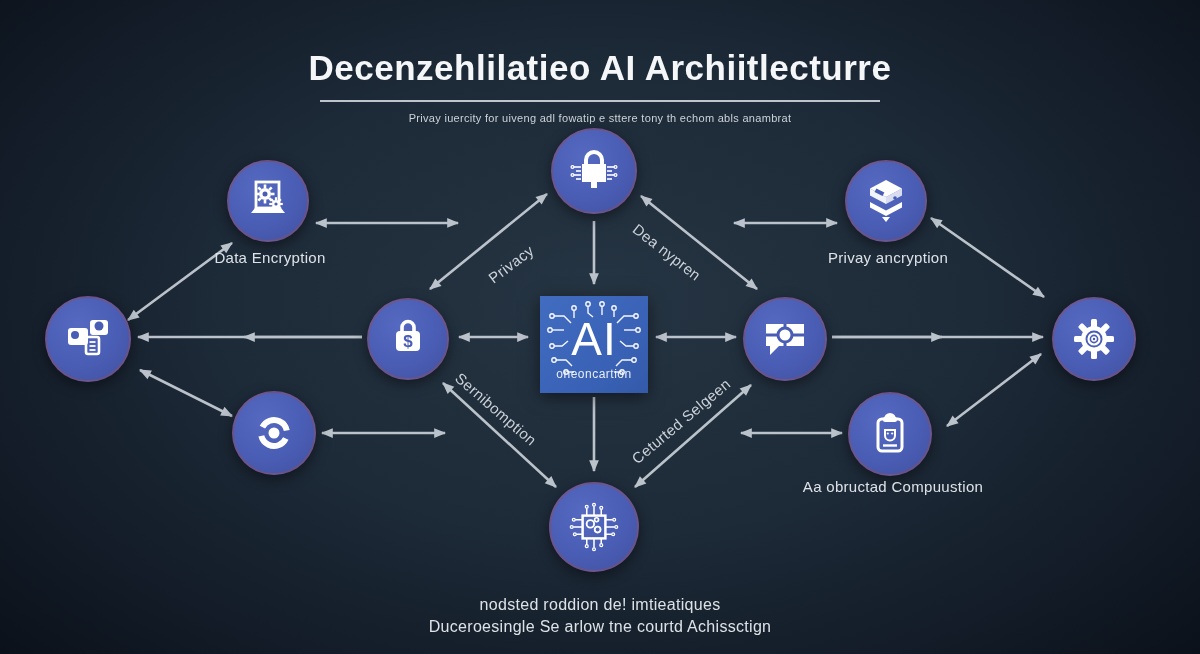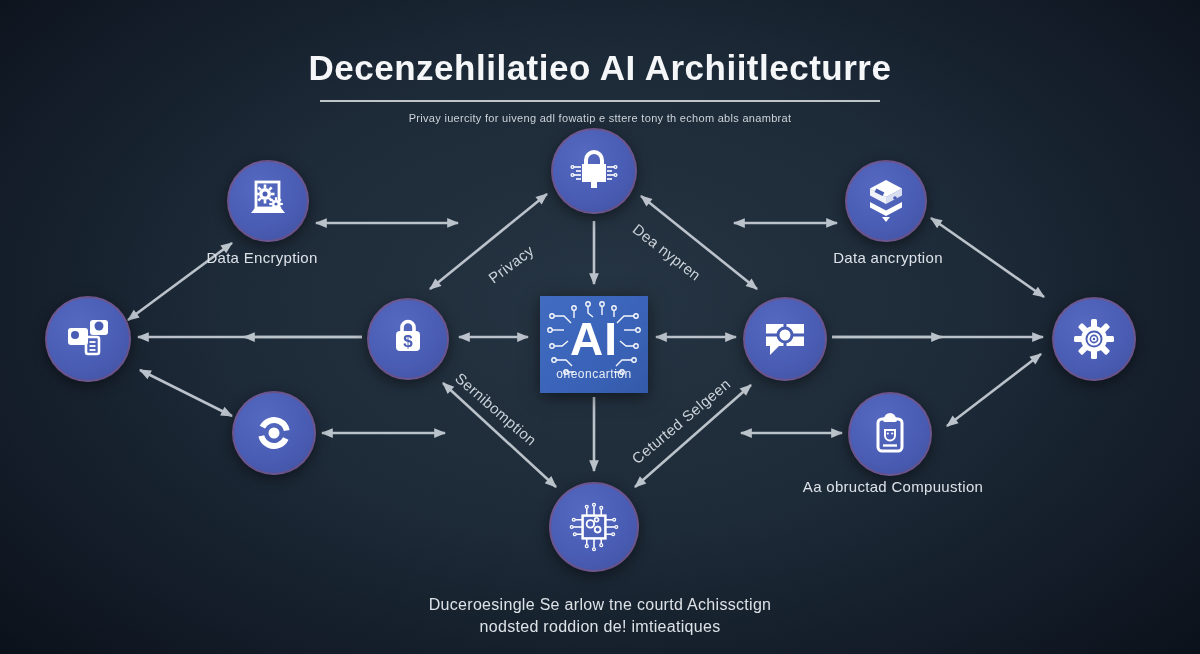--- a/index.html
+++ b/index.html
@@ -20,21 +20,21 @@
     box-shadow:0 4px 14px rgba(0,0,0,.45);
     display:flex;align-items:center;justify-content:center;box-sizing:border-box;
   }
   .node svg{display:block;}
   .aibox{
     position:absolute;left:540px;top:296px;width:108px;height:97px;z-index:3;
     background:linear-gradient(135deg,#416cc0 0%,#3a63b8 60%,#345aa9 100%);
     box-shadow:0 4px 16px rgba(0,0,0,.5);
     display:flex;flex-direction:column;align-items:center;justify-content:center;
   }
-  .aibox .ai-text{font-size:46px;font-weight:700;color:#ffffff;line-height:1;margin-top:8px;letter-spacing:1px;}
+  .aibox .ai-text{font-size:46px;font-weight:400;color:#ffffff;line-height:1;margin-top:8px;letter-spacing:1px;}
   .aibox .ai-sub{font-size:12px;color:#e8edf5;margin-top:5px;letter-spacing:.5px;}
   .aibox svg.circ{position:absolute;left:0;top:0;}
   .nlabel{position:absolute;z-index:4;font-size:15px;color:#dde2e8;text-align:center;letter-spacing:.3px;}
   .elabel{position:absolute;z-index:4;font-size:15px;color:#ccd3da;white-space:nowrap;letter-spacing:.4px;}
   .caption{position:absolute;left:0;top:594px;width:1200px;text-align:center;z-index:4;
     font-size:16px;color:#dde2e7;line-height:1.4;letter-spacing:.3px;}
 </style>
 </head>
 <body>
 
@@ -112,21 +112,21 @@
           <line x1="33.2" y1="33.8" x2="31.2" y2="35.8"></line>
         <line x1="32" y1="31" x2="29.2" y2="31"></line>
           <line x1="33.2" y1="28.2" x2="31.2" y2="26.2"></line>
         <line x1="36" y1="27" x2="36" y2="24.2"></line>
           <line x1="38.8" y1="28.2" x2="40.8" y2="26.2"></line>
       </g>
       <circle cx="36" cy="31" r="4" fill="#fff"></circle>
       <circle cx="36" cy="31" r="1.6" fill="#4a5db4"></circle>
     </svg>
   </div>
-  <div class="nlabel" style="left:152px;top:249px;width:220px;">Data Encryption</div>
+  <div class="nlabel" style="left:160px;top:249px;width:220px;">Data Encryption</div>
 
   <div class="node" style="left:232px;top:391px;width:84px;height:84px;">
     <svg width="56" height="56" viewBox="0 0 56 56">
       <circle cx="28" cy="28" r="13" fill="none" stroke="#fff" stroke-width="6" stroke-dasharray="32 9" transform="rotate(25 28 28)"></circle>
       <circle cx="28" cy="28" r="5.5" fill="#fff"></circle>
     </svg>
   </div>
 
   <div class="node" style="left:367px;top:298px;width:82px;height:82px;">
     <svg width="56" height="56" viewBox="0 0 56 56">
@@ -212,21 +212,21 @@
       <path d="M28 7 L44 15.5 L28 24 L12 15.5 z" fill="#fff"></path>
       <path d="M12 15.5 L28 24 L28 31 L12 22.5 z" fill="#fff" opacity="0.92"></path>
       <path d="M44 15.5 L28 24 L28 31 L44 22.5 z" fill="#fff" opacity="0.78"></path>
       <rect x="17" y="17" width="9" height="4" fill="#4a5db4" transform="rotate(27 21 19)"></rect>
       <path d="M12 29 L28 37.5 L44 29 L44 34.5 L28 43 L12 34.5 z" fill="#fff"></path>
       <circle cx="37" cy="25" r="1.8" fill="#4a5db4"></circle>
       <path d="M24 44 l4 5 l4 -5 z" fill="#fff"></path>
       <path d="M24 4 l4 -3 l4 3 z" fill="#fff" opacity="0"></path>
     </svg>
   </div>
-  <div class="nlabel" style="left:778px;top:249px;width:220px;">Data ancryption</div>
+  <div class="nlabel" style="left:778px;top:249px;width:220px;">Privay ancryption</div>
 
   <div class="node" style="left:848px;top:392px;width:84px;height:84px;">
     <svg width="56" height="56" viewBox="0 0 56 56">
       <rect x="16" y="13" width="24" height="32" rx="4" fill="none" stroke="#fff" stroke-width="3"></rect>
       <path d="M22 13 a6 6 0 0 1 12 0 z" fill="#fff"></path>
       <rect x="21" y="11" width="14" height="5" rx="2" fill="#fff"></rect>
       <path d="M23 24 h10 v5.5 a5 5 0 0 1 -10 0 z" fill="none" stroke="#fff" stroke-width="2"></path>
       <circle cx="25.8" cy="27.5" r="1.1" fill="#fff"></circle>
       <circle cx="30.2" cy="27.5" r="1.1" fill="#fff"></circle>
       <line x1="21" y1="39.5" x2="35" y2="39.5" stroke="#fff" stroke-width="2.4"></line>
@@ -289,17 +289,17 @@
       </g>
     </svg>
   </div>
 
   <span class="elabel" style="left:511px;top:264px;transform:translate(-50%,-50%) rotate(-37deg);">Privacy</span>
   <span class="elabel" style="left:667px;top:252px;transform:translate(-50%,-50%) rotate(38deg);">Dea nypren</span>
   <span class="elabel" style="left:496px;top:409px;transform:translate(-50%,-50%) rotate(41deg);">Sernibomption</span>
   <span class="elabel" style="left:681px;top:421px;transform:translate(-50%,-50%) rotate(-40deg);">Ceturted Selgeen</span>
 
   <div class="caption">
+    <div>nodsted roddion de! imtieatiques</div>
     <div>Duceroesingle Se arlow tne courtd Achissctign</div>
-    <div>nodsted roddion de! imtieatiques</div>
   </div>
 
 </div>
 
 </body></html>

